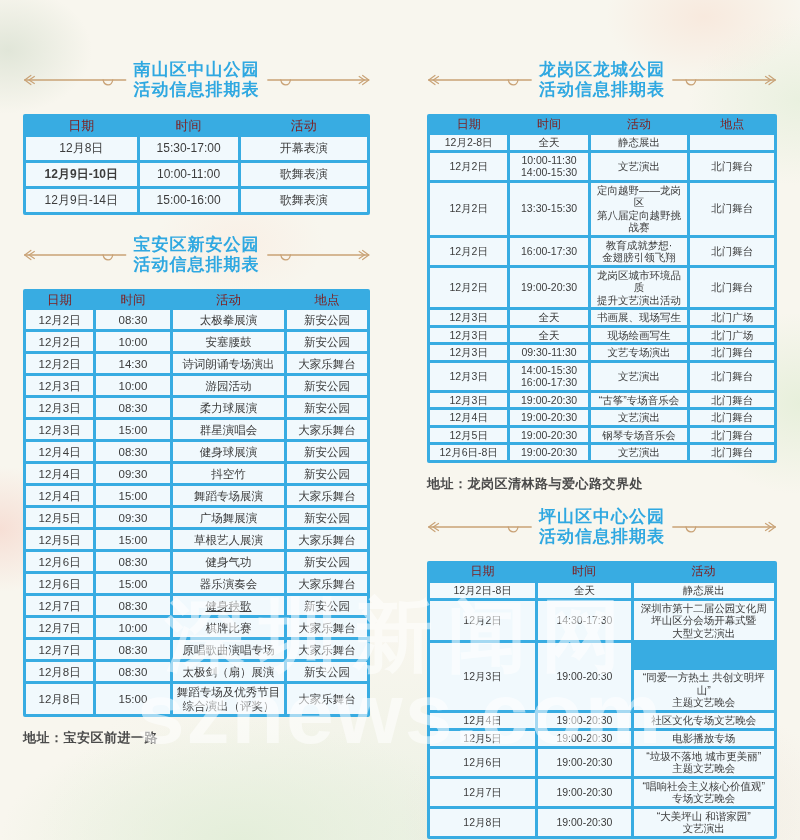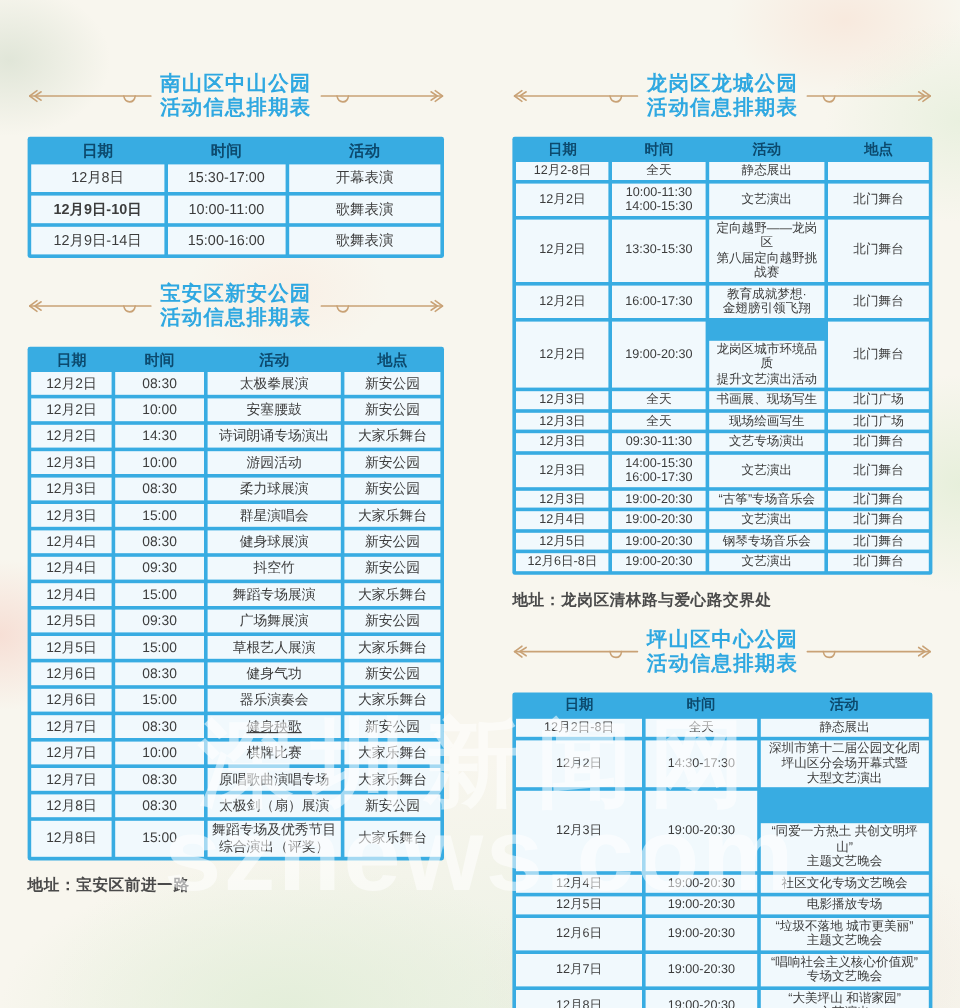--- a/index.html
+++ b/index.html
@@ -38,21 +38,21 @@
   .sched-table{
     background:#38ace2;border-radius:2px;padding:3px;
     display:flex;flex-direction:column;gap:3px;
   }
   .row{display:flex;gap:3px;}
   .cell{
     background:rgba(255,255,255,0.93);color:#3c3c3c;
     display:flex;align-items:center;justify-content:center;
     text-align:center;white-space:pre-line;box-sizing:border-box;
   }
-  .hcell{background:transparent;color:#0c4a6e;font-weight:700;text-align:right;}
+  .hcell{background:transparent;color:#7f1d1d;font-weight:400;text-align:right;}
 
   .s0 .cell{font-size:12px;line-height:15px;min-height:23px;padding:2px 3px;}
   .s0 .hcell{font-size:13px;min-height:17px;padding:0 3px;}
   .s1 .cell{font-size:10.5px;line-height:12.5px;min-height:14px;padding:1px 2px;}
   .s1 .hcell{font-size:12px;min-height:15px;padding:0 2px;}
   .s2 .cell{font-size:11.5px;line-height:14px;min-height:19px;padding:1px 2px;}
   .s2 .hcell{font-size:12.5px;min-height:15px;padding:0 2px;}
   .s3 .cell{font-size:10.5px;line-height:12.5px;min-height:15px;padding:1px 3px;}
   .s3 .hcell{font-size:12px;min-height:16px;padding:0 2px;}
 
@@ -314,21 +314,21 @@
         <div class="row">
           <div class="cell" style="flex: 23 1 0%;">12月2日</div>
           <div class="cell" style="flex: 23 1 0%;">16:00-17:30</div>
           <div class="cell" style="flex: 29 1 0%;">教育成就梦想·
 金翅膀引领飞翔</div>
           <div class="cell" style="flex: 25 1 0%;">北门舞台</div>
         </div>
         <div class="row">
           <div class="cell" style="flex: 23 1 0%;">12月2日</div>
           <div class="cell" style="flex: 23 1 0%;">19:00-20:30</div>
-          <div class="cell" style="flex: 29 1 0%; margin-top: 16px;">龙岗区城市环境品质
+          <div class="cell" style="flex: 29 1 0%;">龙岗区城市环境品质
 提升文艺演出活动</div>
           <div class="cell" style="flex: 25 1 0%;">北门舞台</div>
         </div>
         <div class="row">
           <div class="cell" style="flex: 23 1 0%;">12月3日</div>
           <div class="cell" style="flex: 23 1 0%;">全天</div>
           <div class="cell" style="flex: 29 1 0%;">书画展、现场写生</div>
           <div class="cell" style="flex: 25 1 0%;">北门广场</div>
         </div>
         <div class="row">

